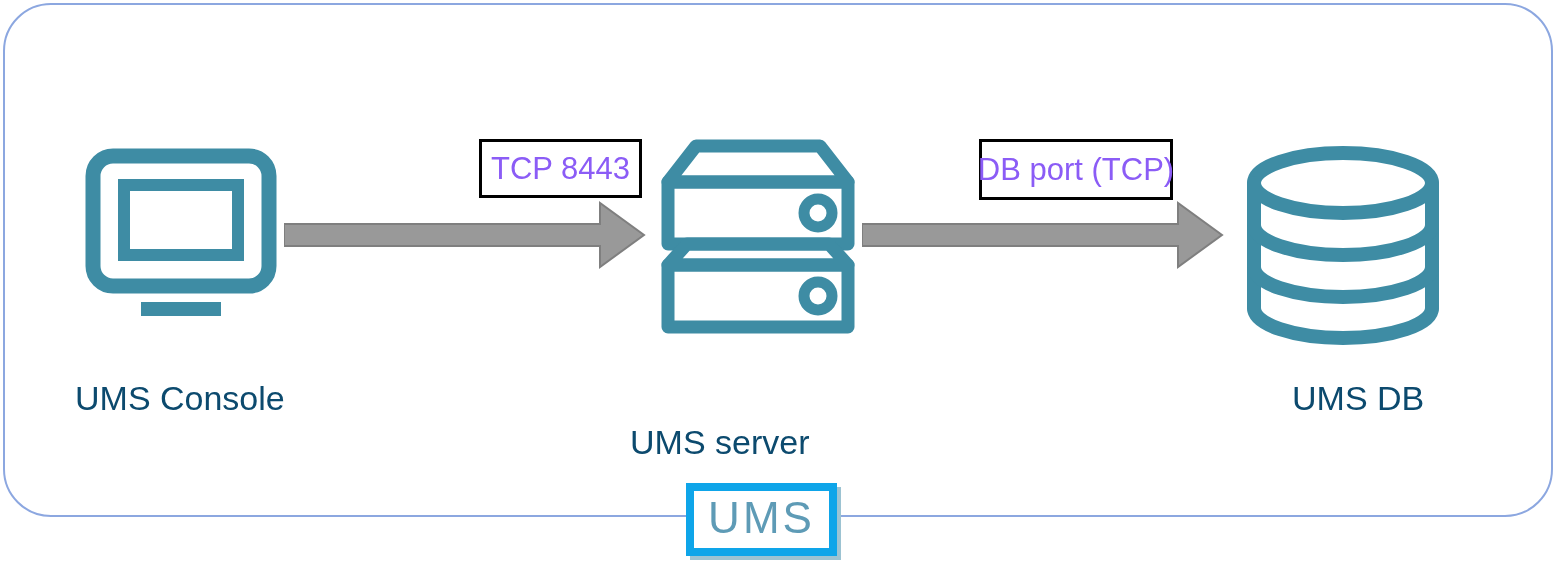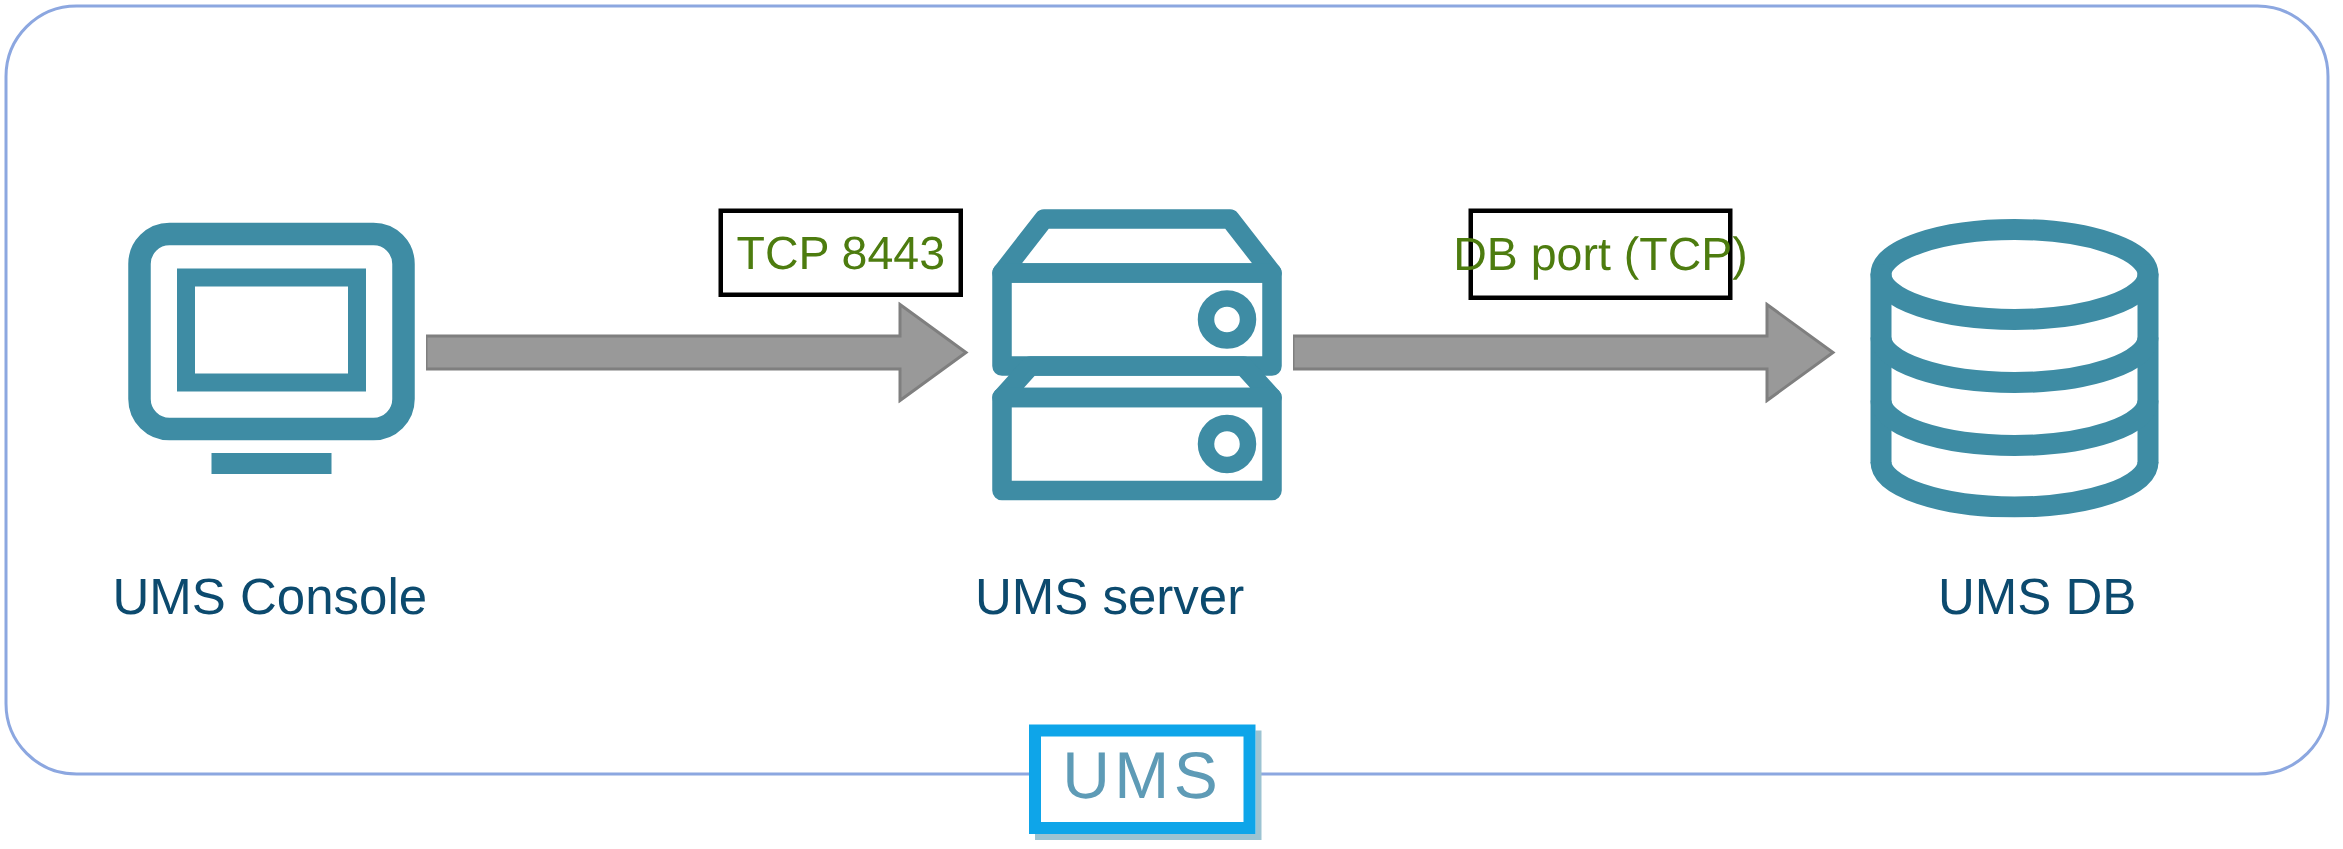--- a/index.html
+++ b/index.html
@@ -28,34 +28,34 @@
   .arrow-2 { left: 862px; top: 201px; }
   .port-box {
     position: absolute;
     background: #ffffff;
     border: 3px solid #000000;
     box-sizing: border-box;
     display: flex;
     align-items: center;
     justify-content: center;
     font-size: 31px;
-    color: #4d7c0f;
+    color: #8b5cf6;
     white-space: nowrap;
   }
   .port-box-1 { left: 479px; top: 139px; width: 163px; height: 59px; }
-  .port-box-2 { left: 979px; top: 139px; width: 176px; height: 61px; justify-content: center; }
+  .port-box-2 { left: 979px; top: 139px; width: 194px; height: 61px; justify-content: center; }
   .node-label {
     position: absolute;
     top: 379px;
     font-size: 34px;
     color: #0c4a6e;
     white-space: nowrap;
   }
   .node-label-console { left: 75px; }
-  .node-label-server  { left: 650px; }
+  .node-label-server  { left: 630px; margin-top: 44px; }
   .node-label-db      { left: 1292px; }
   .ums-badge {
     position: absolute;
     left: 686px; top: 483px;
     width: 151px; height: 73px;
     background: #ffffff;
     border: 8px solid #0ea5e9;
     box-shadow: 4px 4px 0 0 #9cc3d2;
     box-sizing: border-box;
     display: flex;

